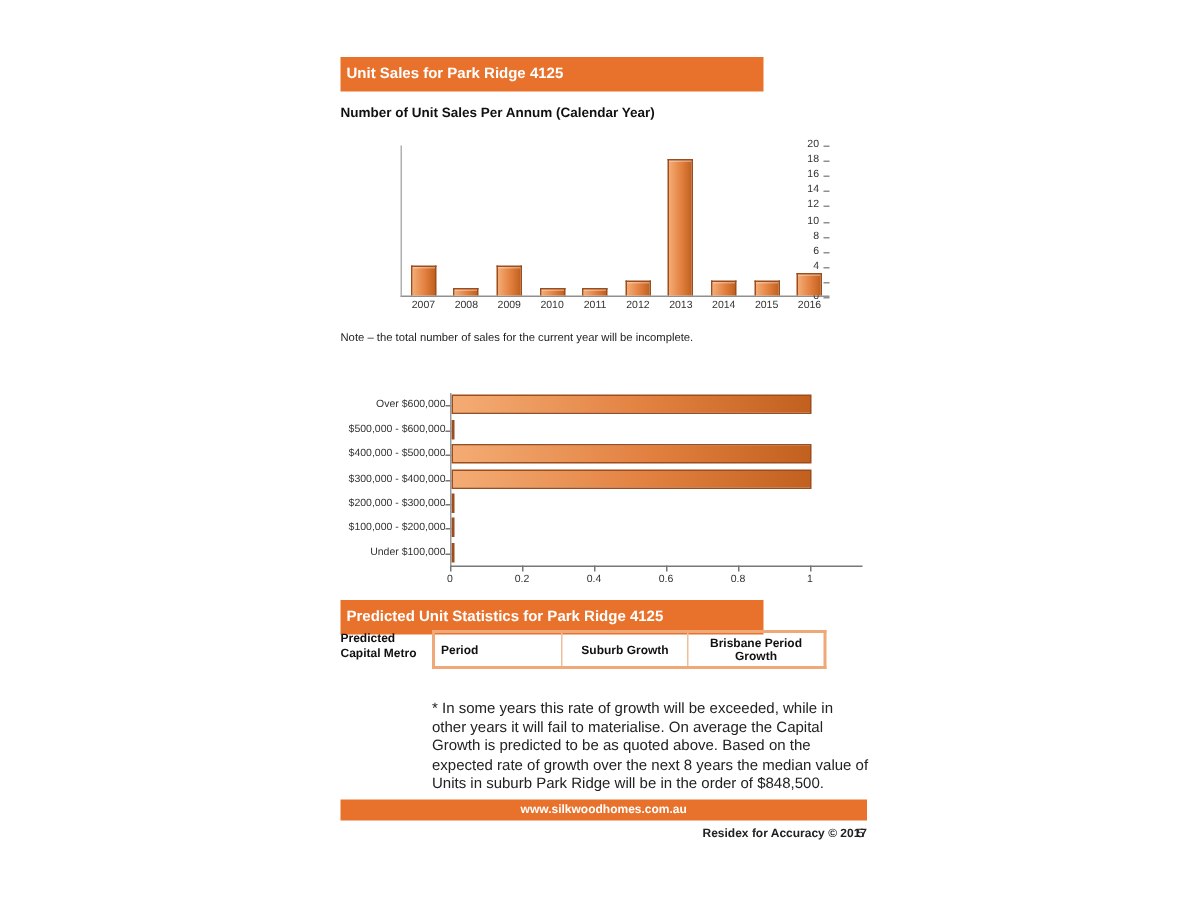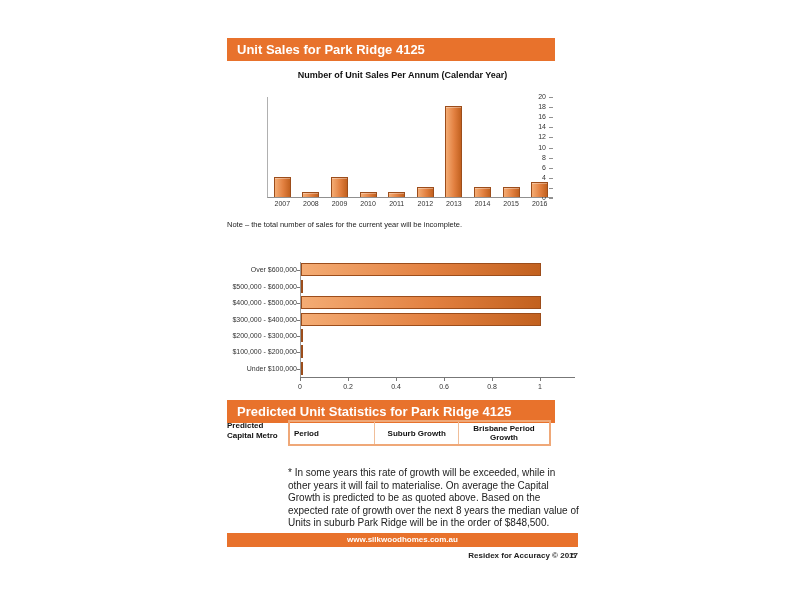--- a/index.html
+++ b/index.html
@@ -1,24 +1,24 @@
 <!DOCTYPE html>
 <html><head>
 <meta charset="utf-8">
 <style>
   * { margin:0; padding:0; box-sizing:border-box; }
   html,body { width:800px; height:600px; background:#ffffff; font-family:"Liberation Sans", sans-serif; color:#1a1a1a; }
   .canvas { position:relative; width:800px; height:600px; background:#ffffff; overflow:hidden; }
 
-  .hdr { position:absolute; left:227px; width:328px; height:23px; background:#E8722C; color:#ffffff;
-         font-size:13px; font-weight:bold; line-height:23px; padding-left:10px; }
+  .hdr { position:absolute; left:227px; width:282px; height:23px; background:#E8722C; color:#ffffff;
+         font-size:10px; font-weight:bold; line-height:23px; padding-left:4px; }
   .hdr1 { top:38px; }
   .hdr2 { top:400px; }
 
-  .chart-title { position:absolute; left:227px; width:351px; text-align:center; font-size:9px; font-weight:bold; color:#111; }
+  .chart-title { position:absolute; left:227px; width:351px; font-size:9px; font-weight:bold; color:#111; }
   .t1 { top:70px; }
   .t2 { top:243px; }
 
   
   #c1plot { position:absolute; left:267px; top:97px; width:286px; height:101px;
             border-left:1px solid #b0b0b0; border-bottom:1px solid #909090; }
   .c1-bar { position:absolute; bottom:0;
             background:linear-gradient(to right,#F4AC74 0%,#E28040 55%,#C2611F 100%);
             border:1px solid #9C4D1B; border-bottom:none;
             box-shadow:inset 0 1px 0 rgba(255,255,255,0.35); }

